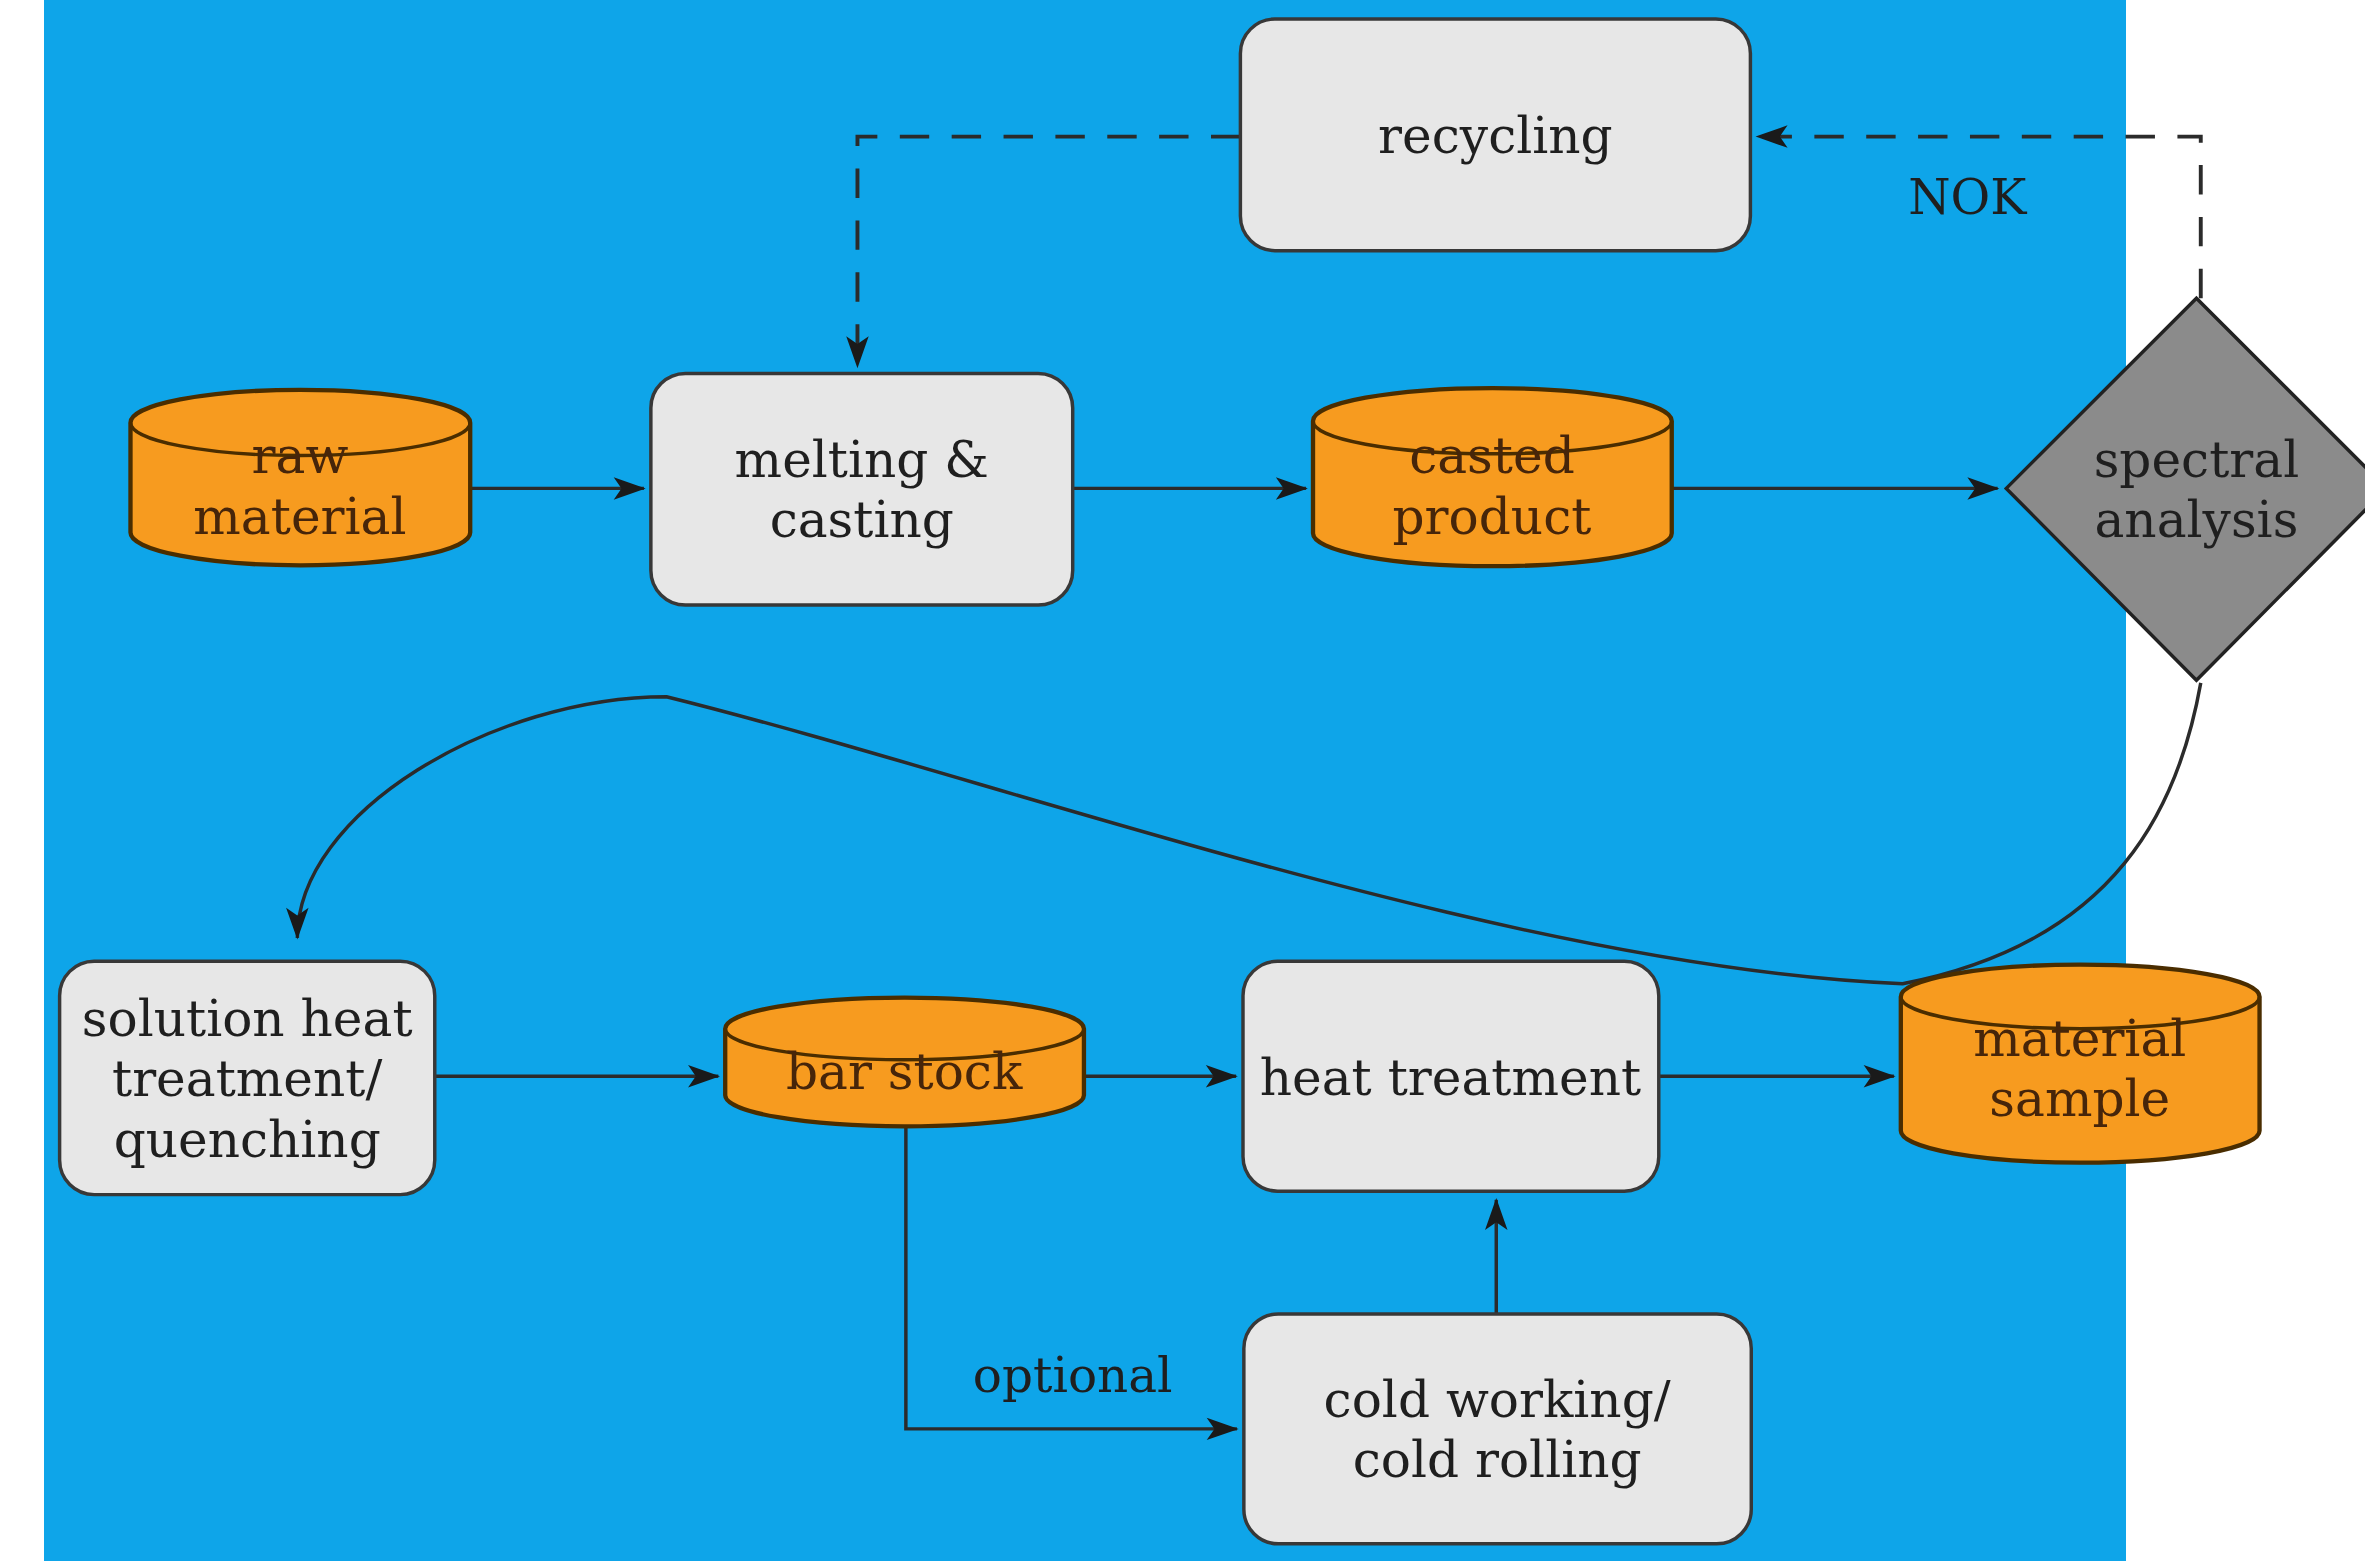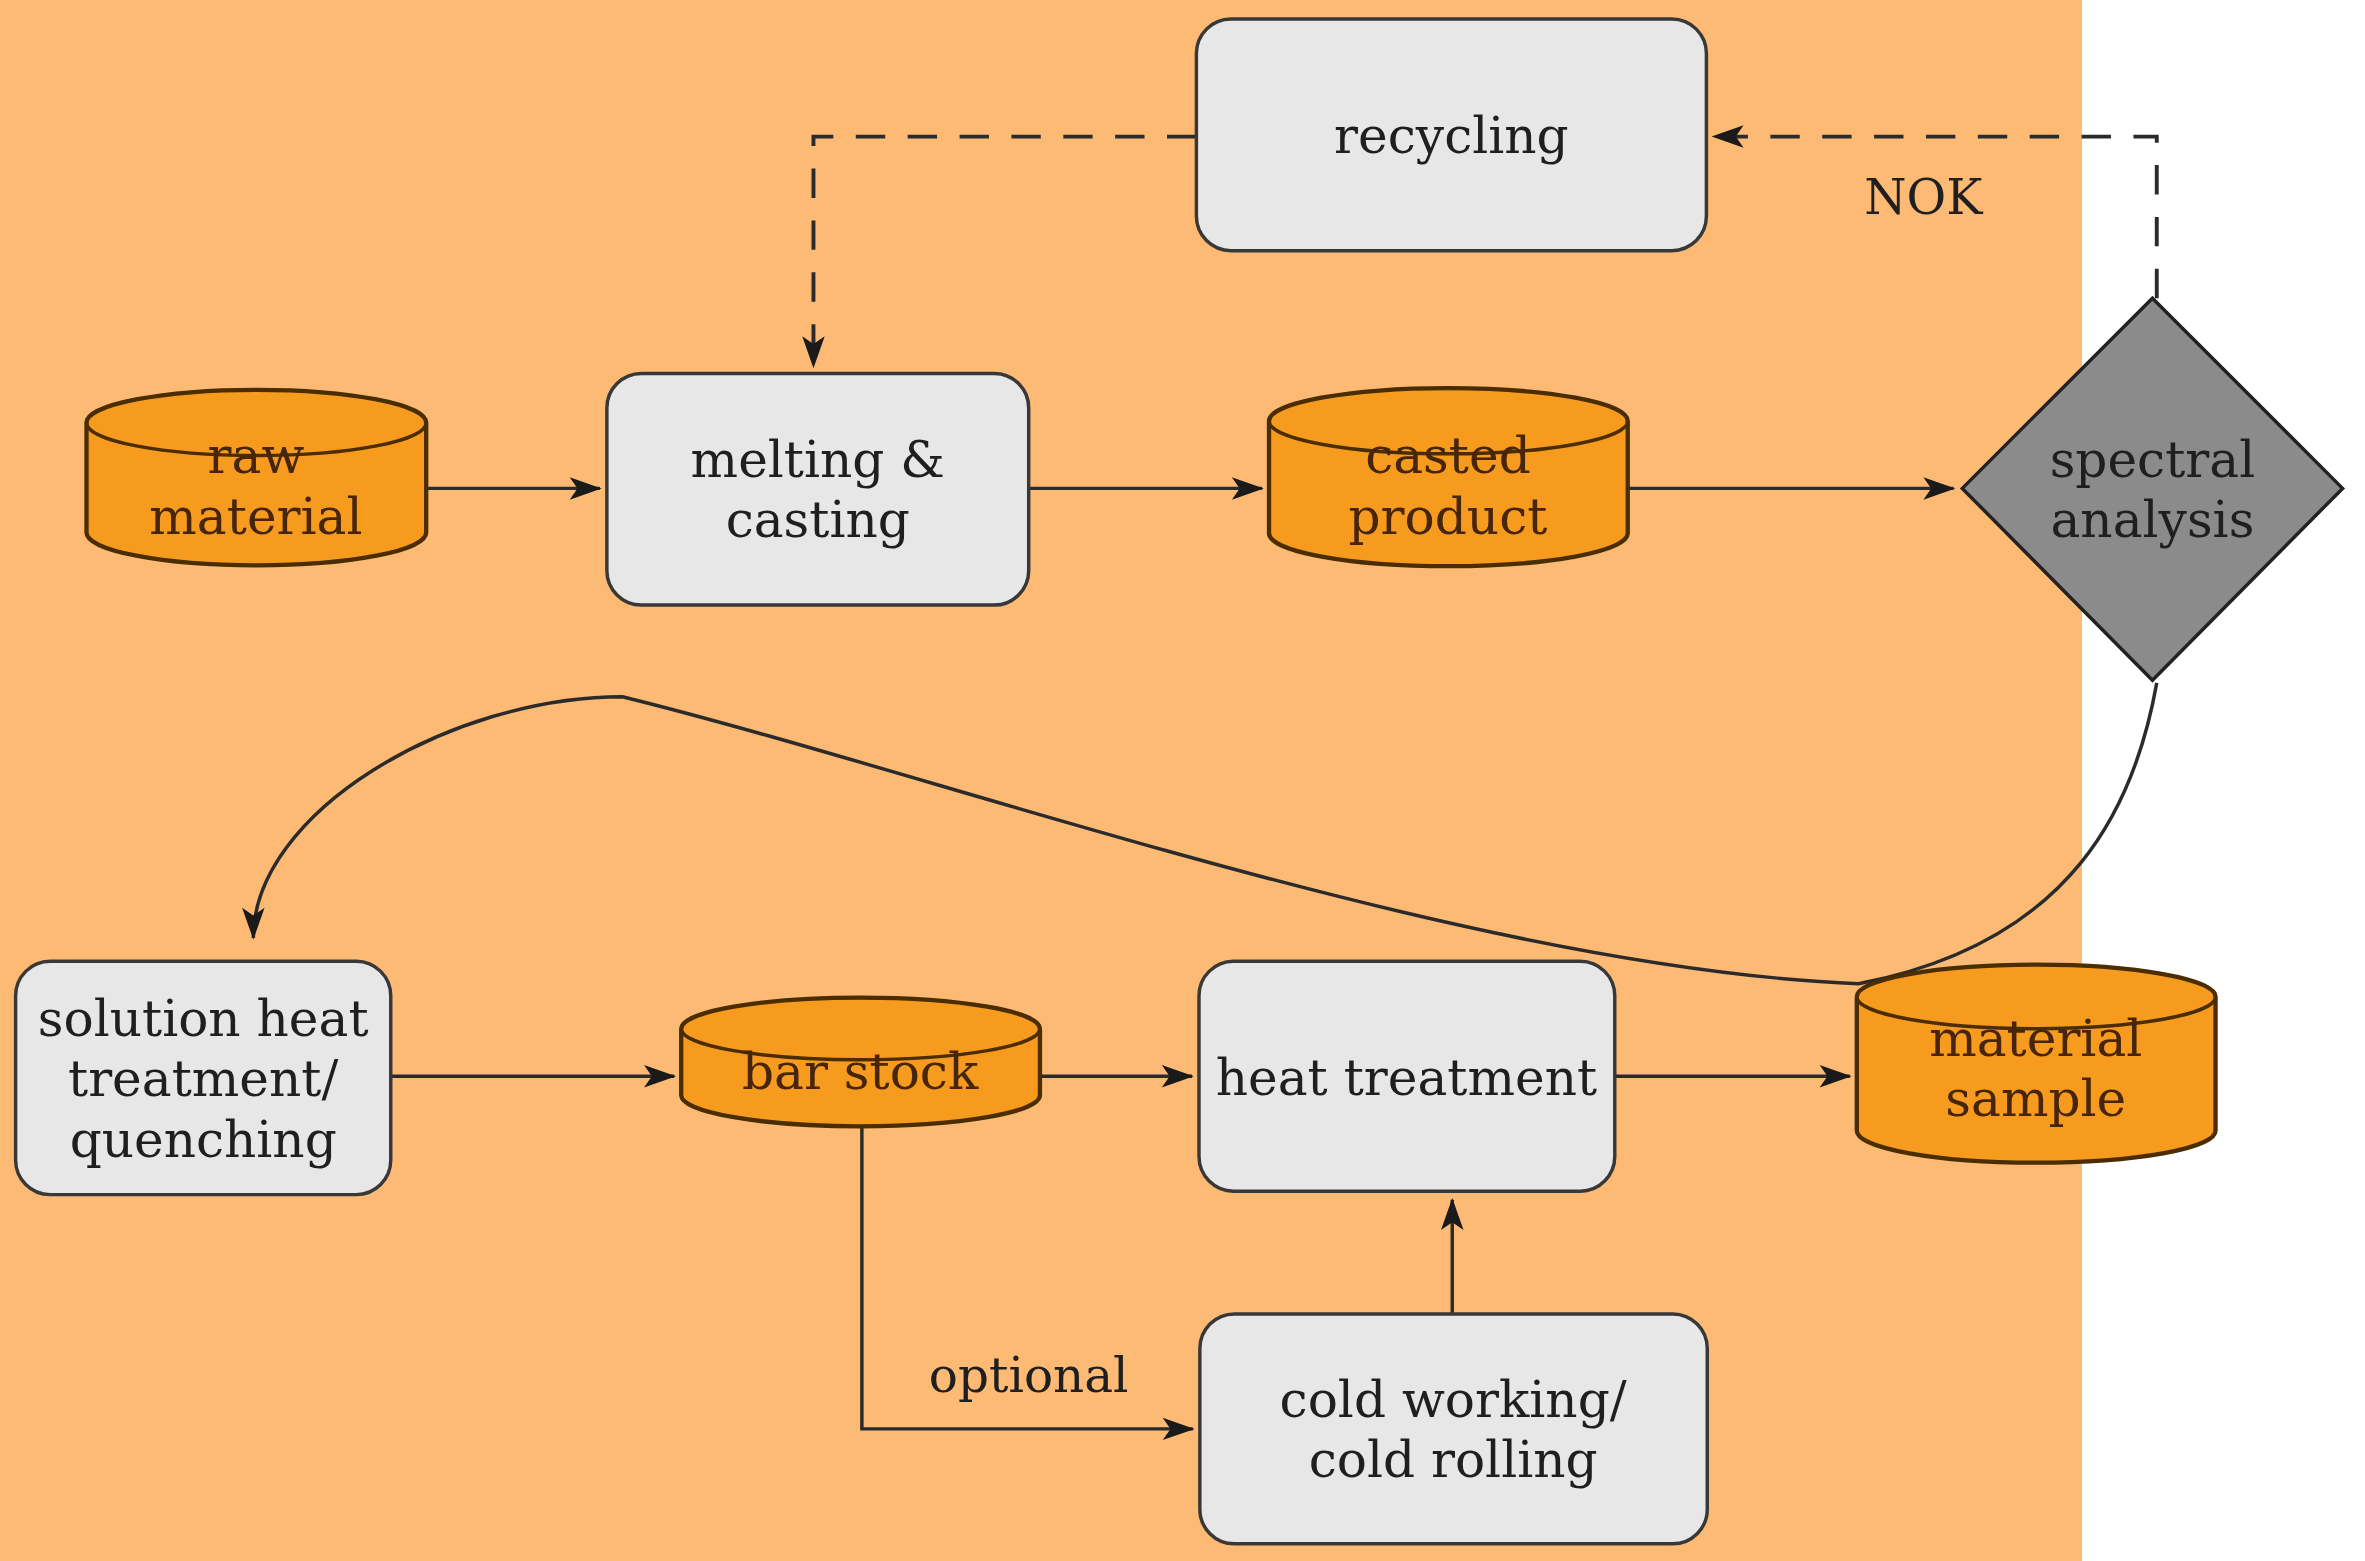--- a/index.html
+++ b/index.html
@@ -4,22 +4,23 @@
 <style>
   html, body {
     margin: 0;
     padding: 0;
     background: #ffffff;
   }
   .stage {
     position: relative;
     width: 2082px;
     height: 1562px;
-    background: #fdba74;
+    background: #0ea5e9;
     font-family: "DejaVu Serif", "Liberation Serif", serif;
+    margin-left: 44px;
   }
   svg { display: block; }
 
   .node-box {
     stroke: #383838;
     stroke-width: 4;
   }
   .node-cyl {
     stroke: #4a2d00;
     stroke-width: 5;

